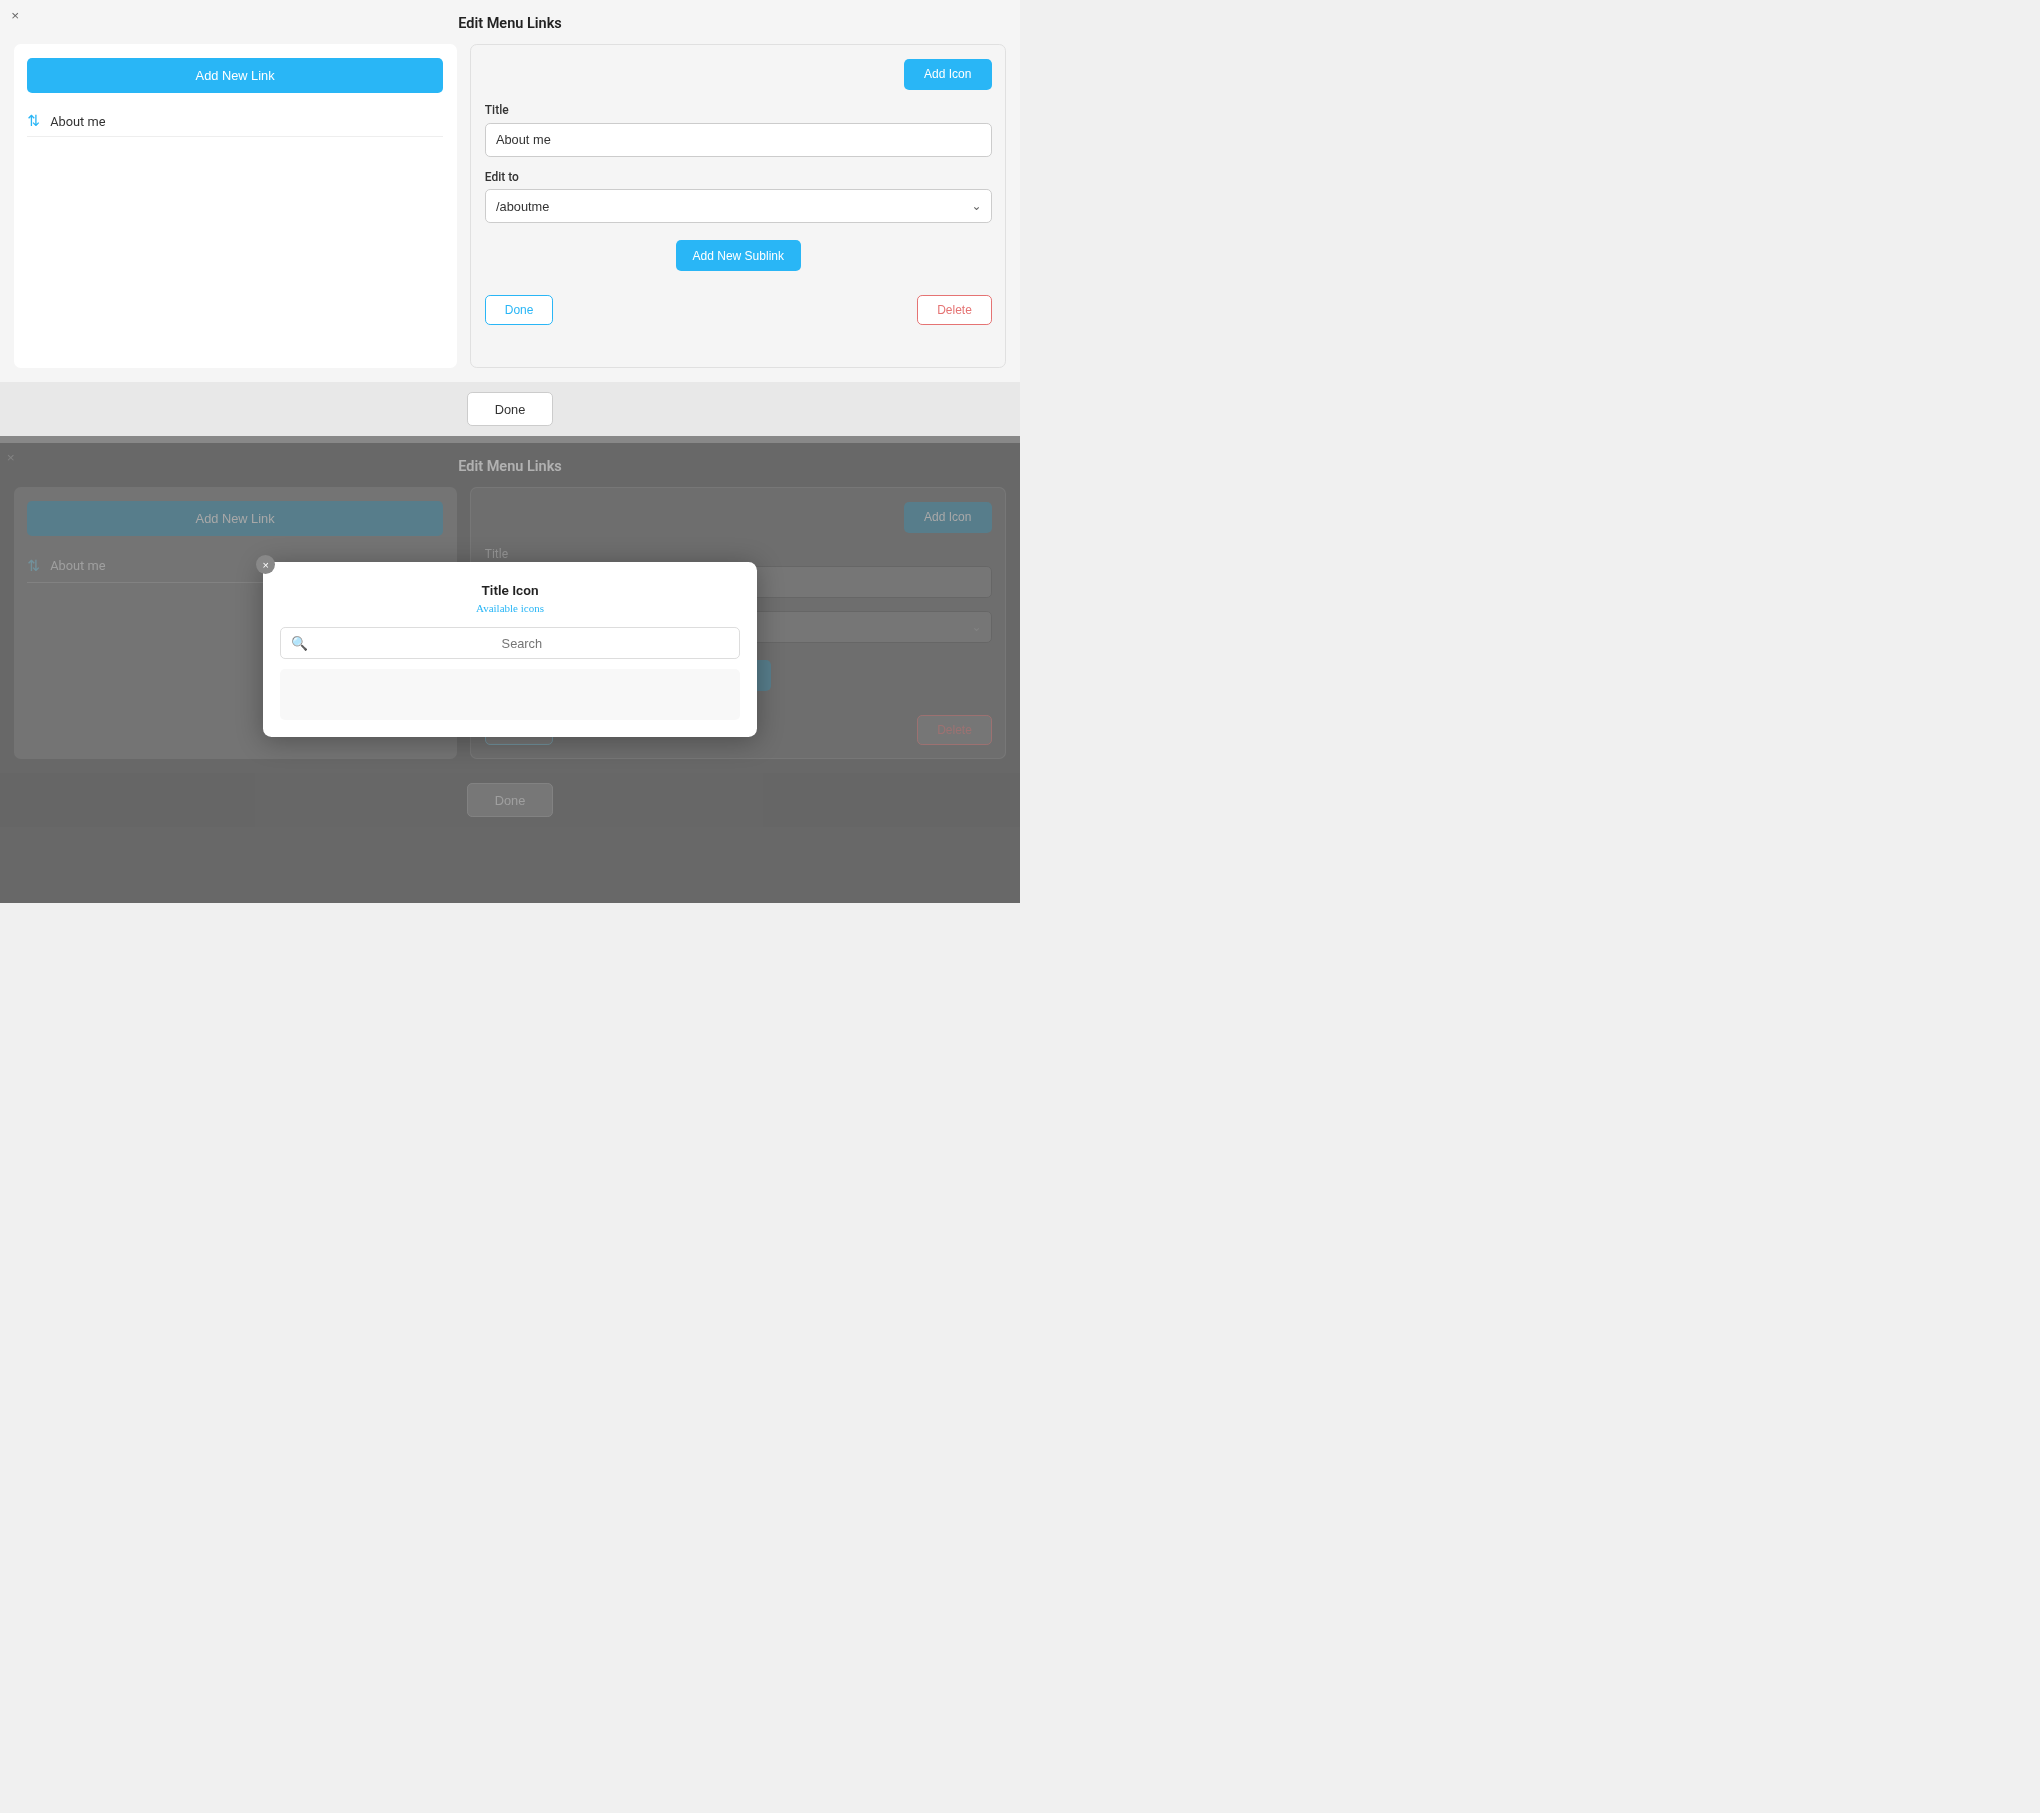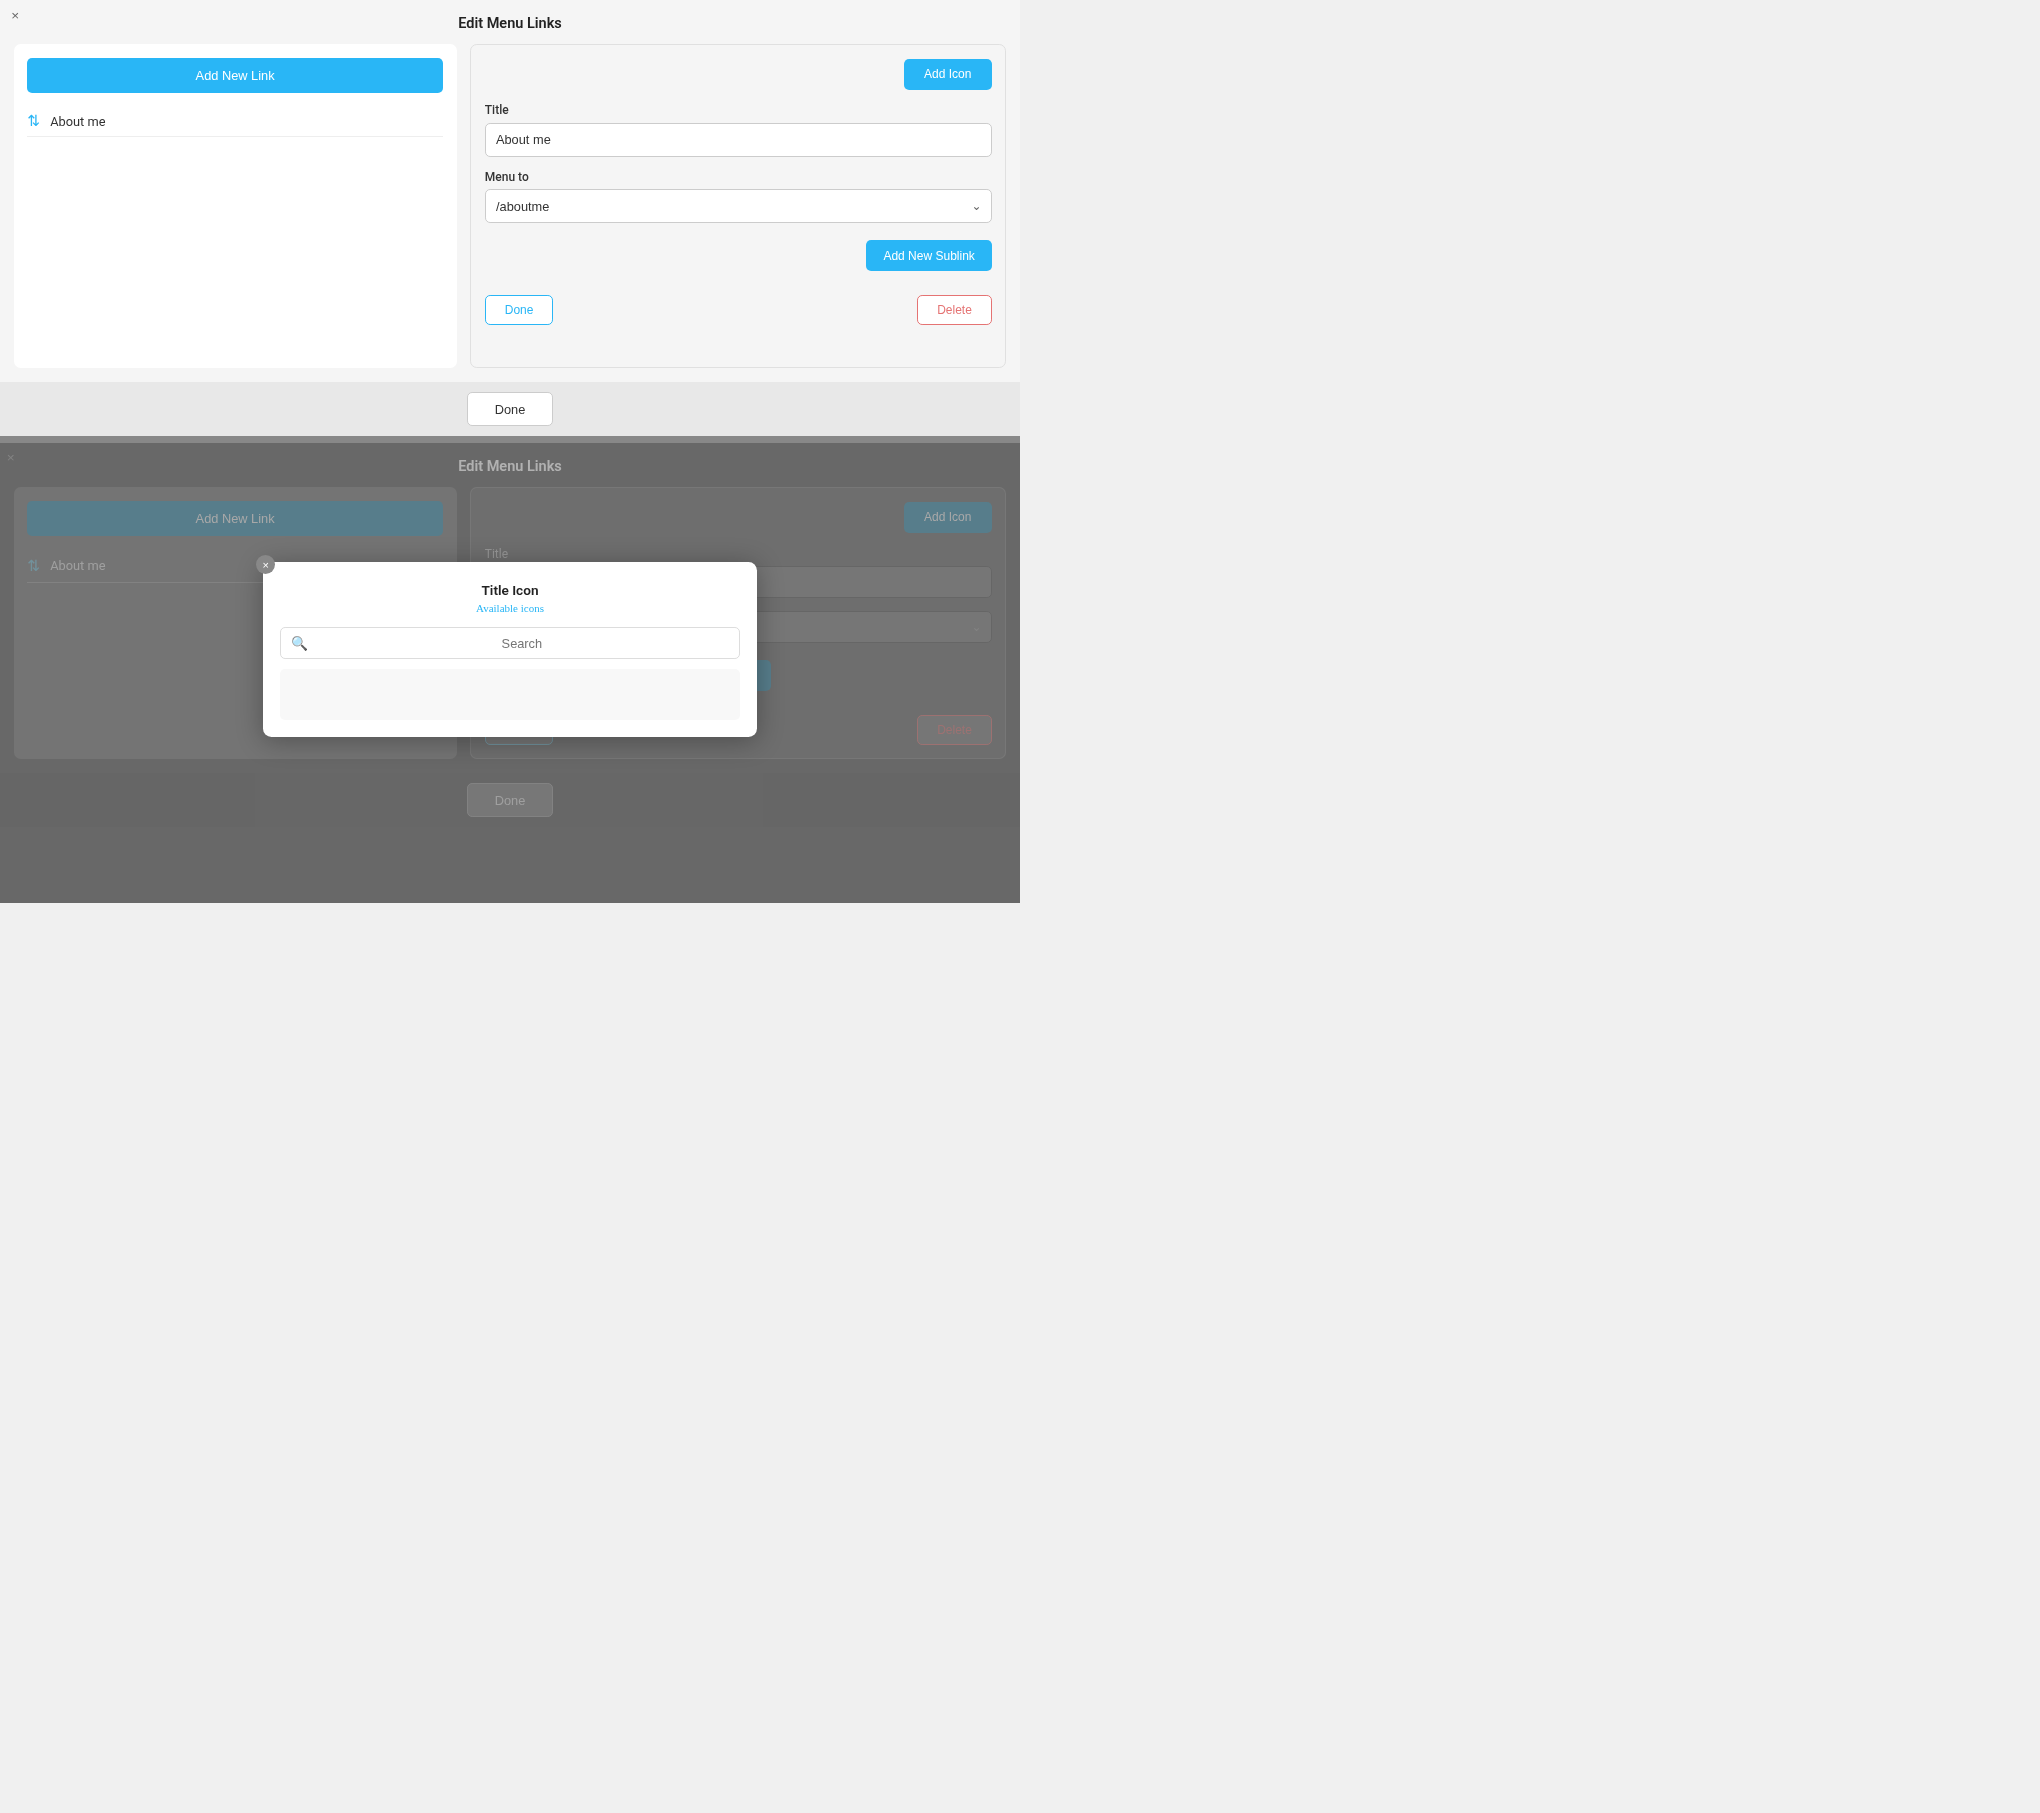--- a/index.html
+++ b/index.html
@@ -162,21 +162,21 @@
       right: 10.2px;
       top: 50%;
       transform: translateY(-50%);
       color: #666;
       pointer-events: none;
       font-size: 12px;
     }
 
     .add-sublink-row {
       display: flex;
-      justify-content: flex-end;
+      justify-content: center;
       margin-bottom: 17px;
     }
 
     .add-sublink-btn {
       background: #29b6f6;
       color: #fff;
       border: none;
       border-radius: 5.1px;
       padding: 8.5px 17px;
       font-size: 12px;
@@ -525,21 +525,21 @@
       <div class="add-icon-row">
         <button class="add-icon-btn">Add Icon</button>
       </div>
 
       <div>
         <div class="field-label">Title</div>
         <input class="text-input" type="text" value="About me" style="">
       </div>
 
       <div>
-        <div class="field-label">Menu to</div>
+        <div class="field-label">Edit to</div>
         <div class="select-wrapper">
           <select class="select-input">
             <option>/aboutme</option>
           </select>
           <span class="select-chevron">⌄</span>
         </div>
       </div>
 
       <div class="add-sublink-row">
         <button class="add-sublink-btn">Add New Sublink</button>

